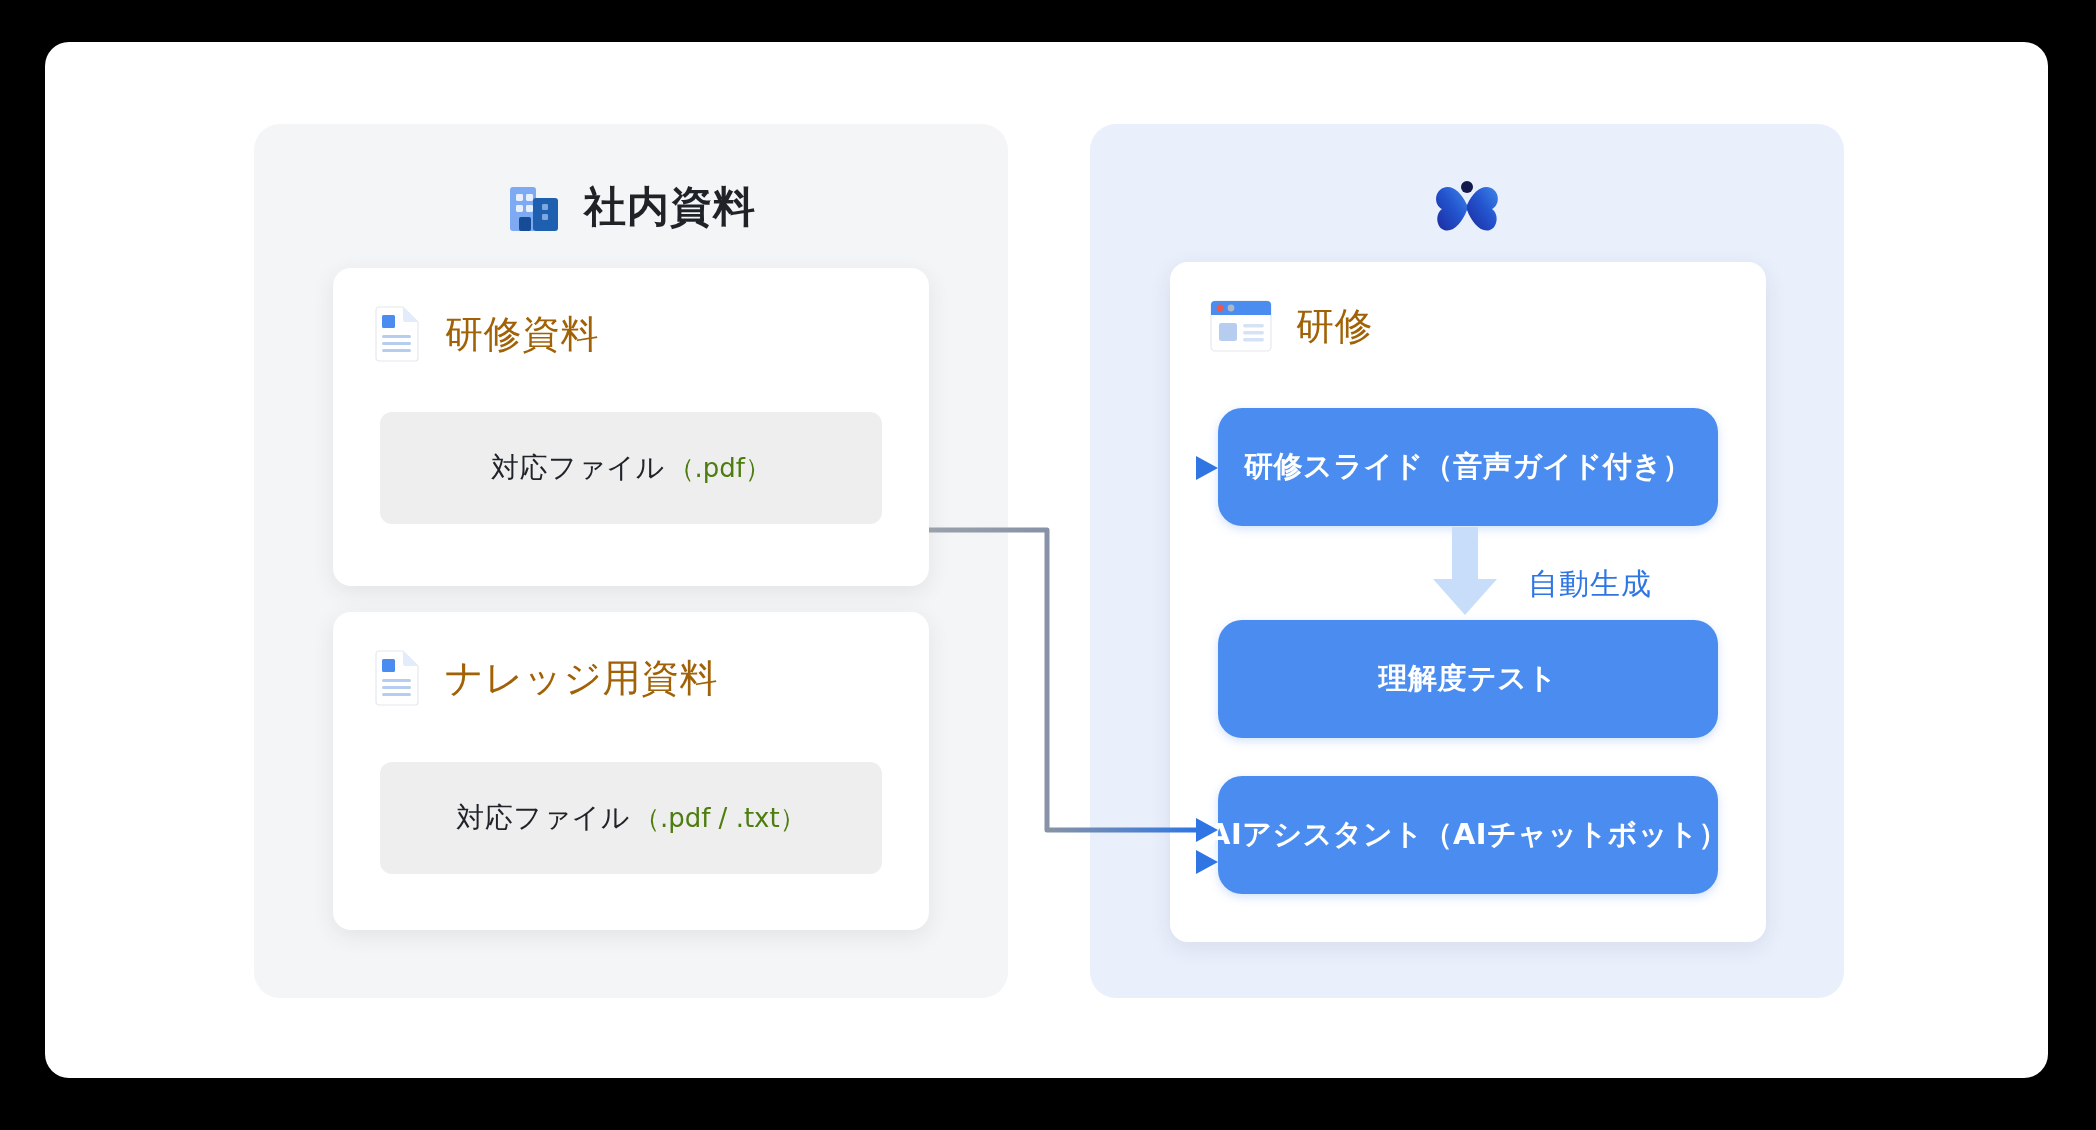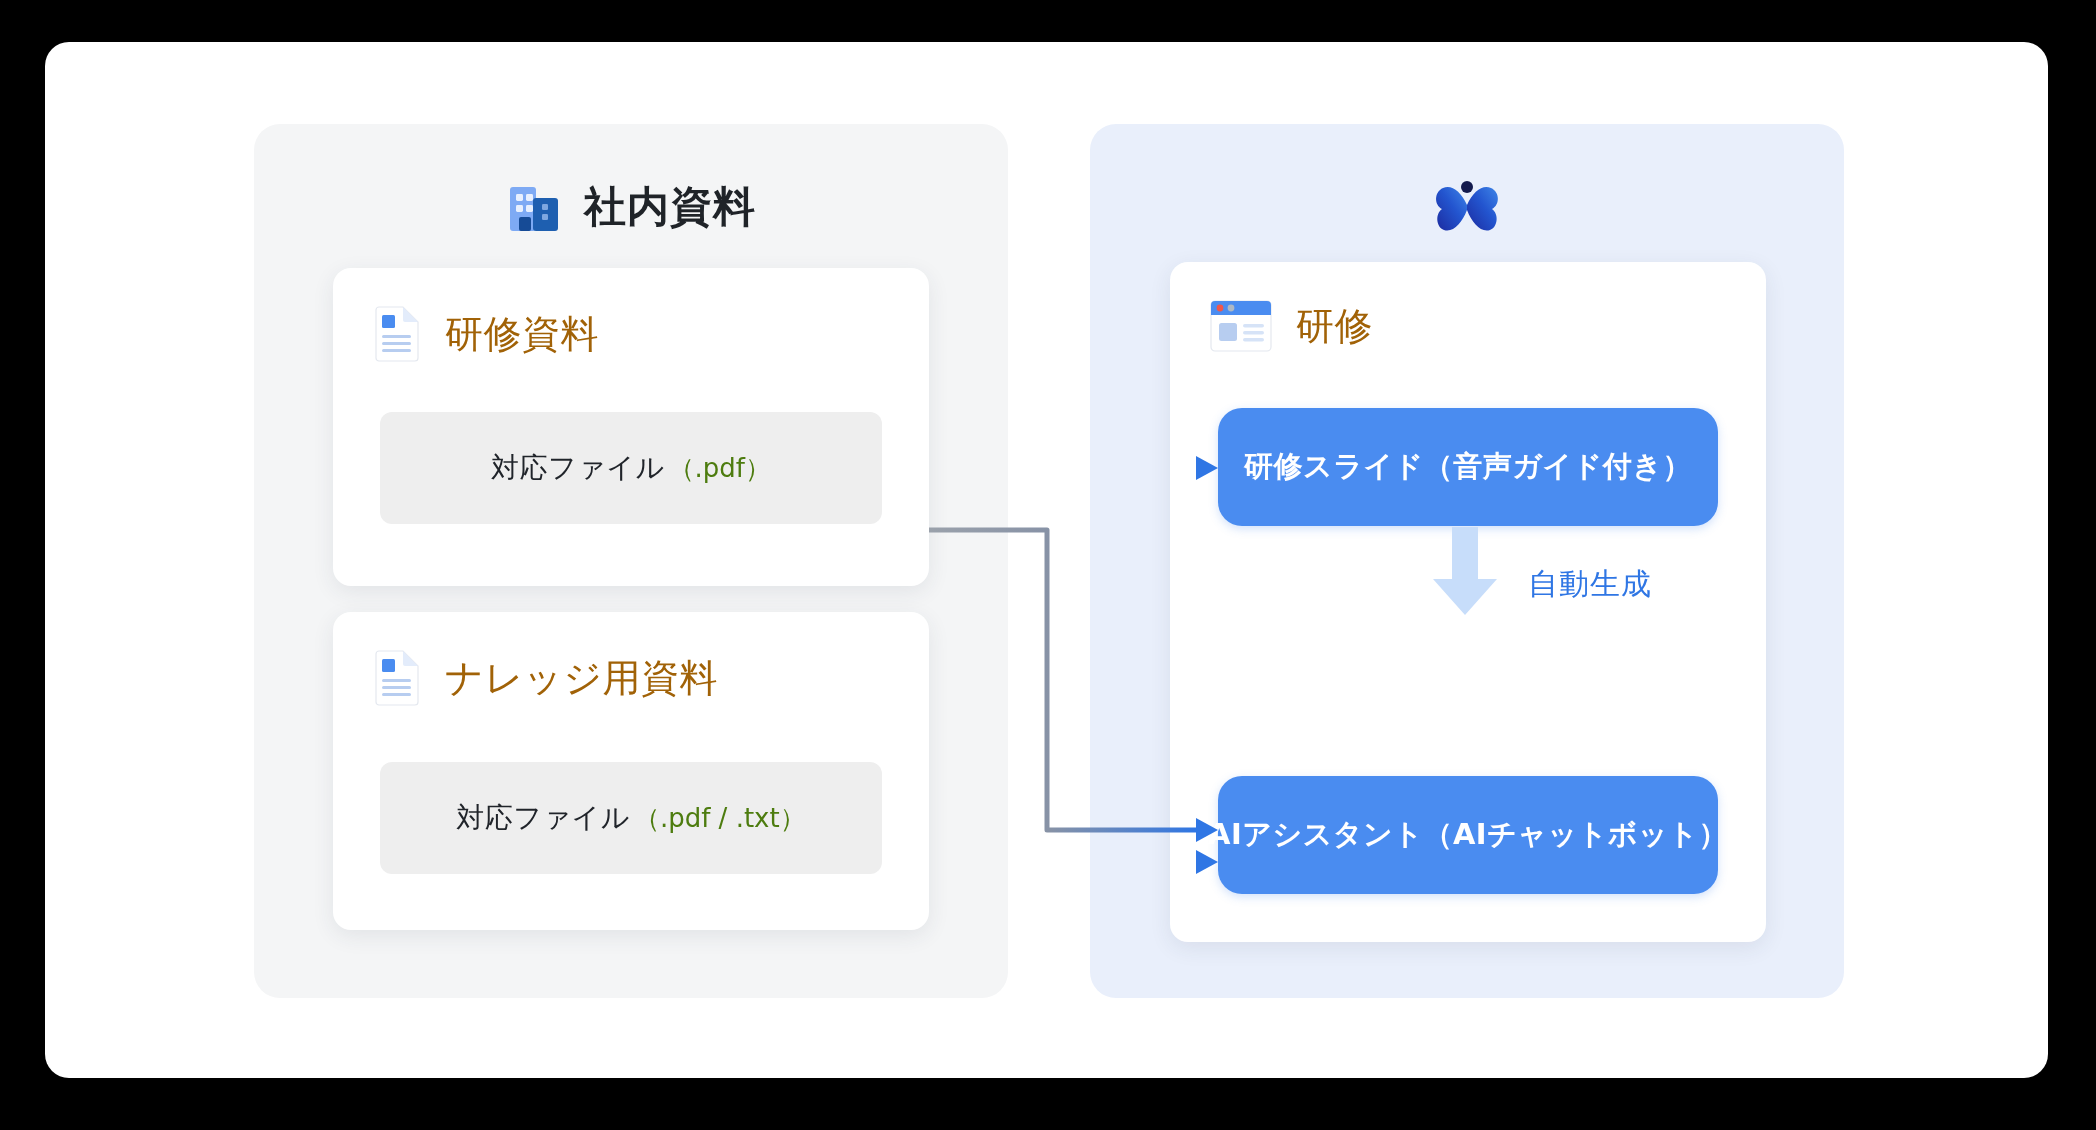--- a/index.html
+++ b/index.html
@@ -301,20 +301,23 @@
     <span class="blue-label">研修スライド（音声ガイド付き）</span>
   </div>
 
   <div>
     <svg class="gen-arrow" viewBox="0 0 66 88">
       <path d="M20 0 h26 v52 h19 L33 88 L1 52 h19 z" fill="#c7ddfa"></path>
     </svg>
   </div>
   <div class="gen-label">自動生成</div>
 
+  <div class="blue-box bb2">
+    <span class="blue-label">理解度テスト</span>
+  </div>
 
   <div class="blue-box bb3">
     <span class="blue-label">AIアシスタント（AIチャットボット）</span>
   </div>
 
   <svg class="connectors" viewBox="0 0 2096 1130">
     <defs>
       <linearGradient id="lg1" x1="0" y1="0" x2="1" y2="0">
         <stop offset="0%" stop-color="#c9cdd3" stop-opacity="0.15"></stop>
         <stop offset="25%" stop-color="#b4bbc6"></stop>

